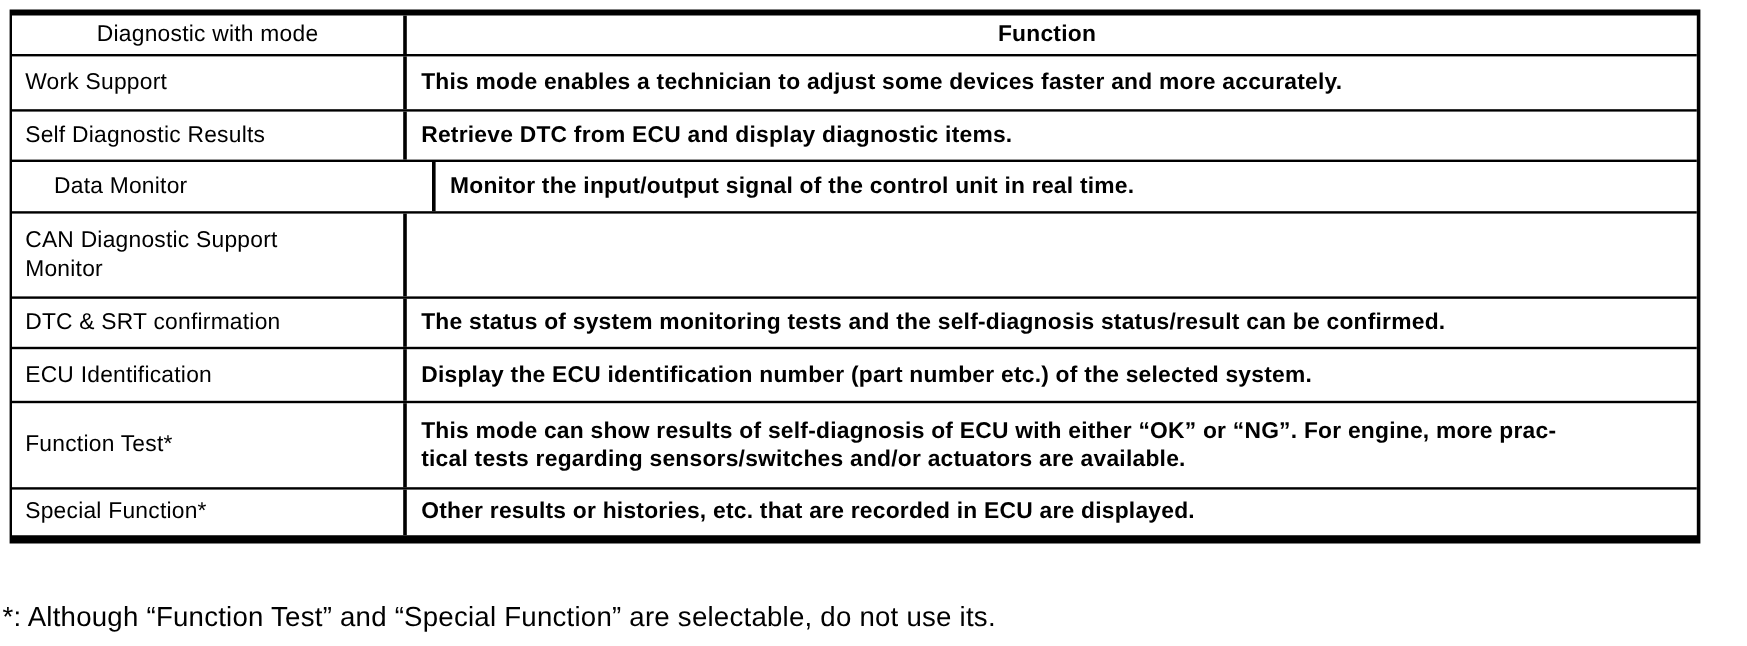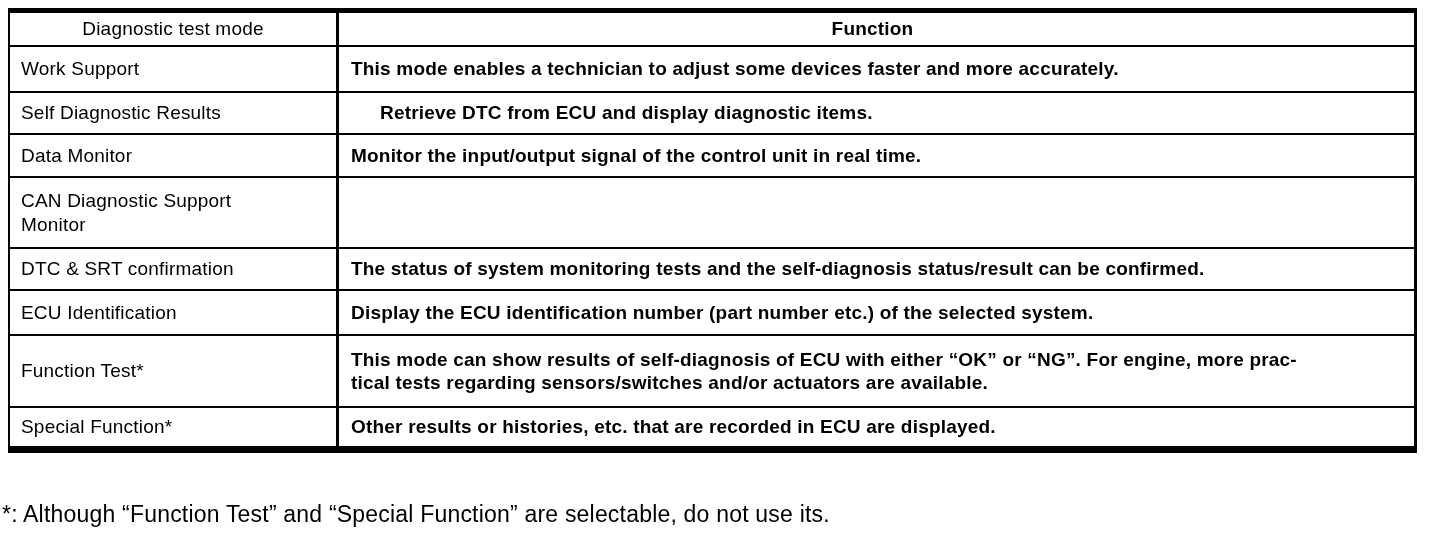--- a/index.html
+++ b/index.html
@@ -54,22 +54,22 @@
     font-weight: bold;
   }
   .header-row .cell {
     justify-content: center;
     text-align: center;
     padding-left: 8px;
   }
   
   .rh  { height: 34px; }
   .r0  { height: 46px; }
-  .r1  { height: 42px; gap: 29px; }
-  .r2  { height: 43px; }
+  .r1  { height: 42px; }
+  .r2  { height: 43px; padding-left: 24px; }
   .r3  { height: 44px; }
   .r4  { height: 71px; }
   .r5  { height: 42px; }
   .r6  { height: 45px; text-align: center; }
   .r7  { height: 72px; }
   .r8  { height: 38px; }
   .footnote {
     position: absolute;
     left: 2px;
     top: 501px;
@@ -79,21 +79,21 @@
   }
 </style>
 </head>
 <body>
 
 <div class="page">
 
   <div class="diag-table">
 
     <div class="trow header-row rh">
-      <div class="cell mode-cell">Diagnostic test mode</div>
+      <div class="cell mode-cell">Diagnostic with mode</div>
       <div class="cell func-cell">Function</div>
     </div>
 
     <div class="trow r0">
       <div class="cell mode-cell">Work Support</div>
       <div class="cell func-cell">This mode enables a technician to adjust some devices faster and more accurately.</div>
     </div>
 
     <div class="trow r1">
       <div class="cell mode-cell">Self Diagnostic Results</div>

